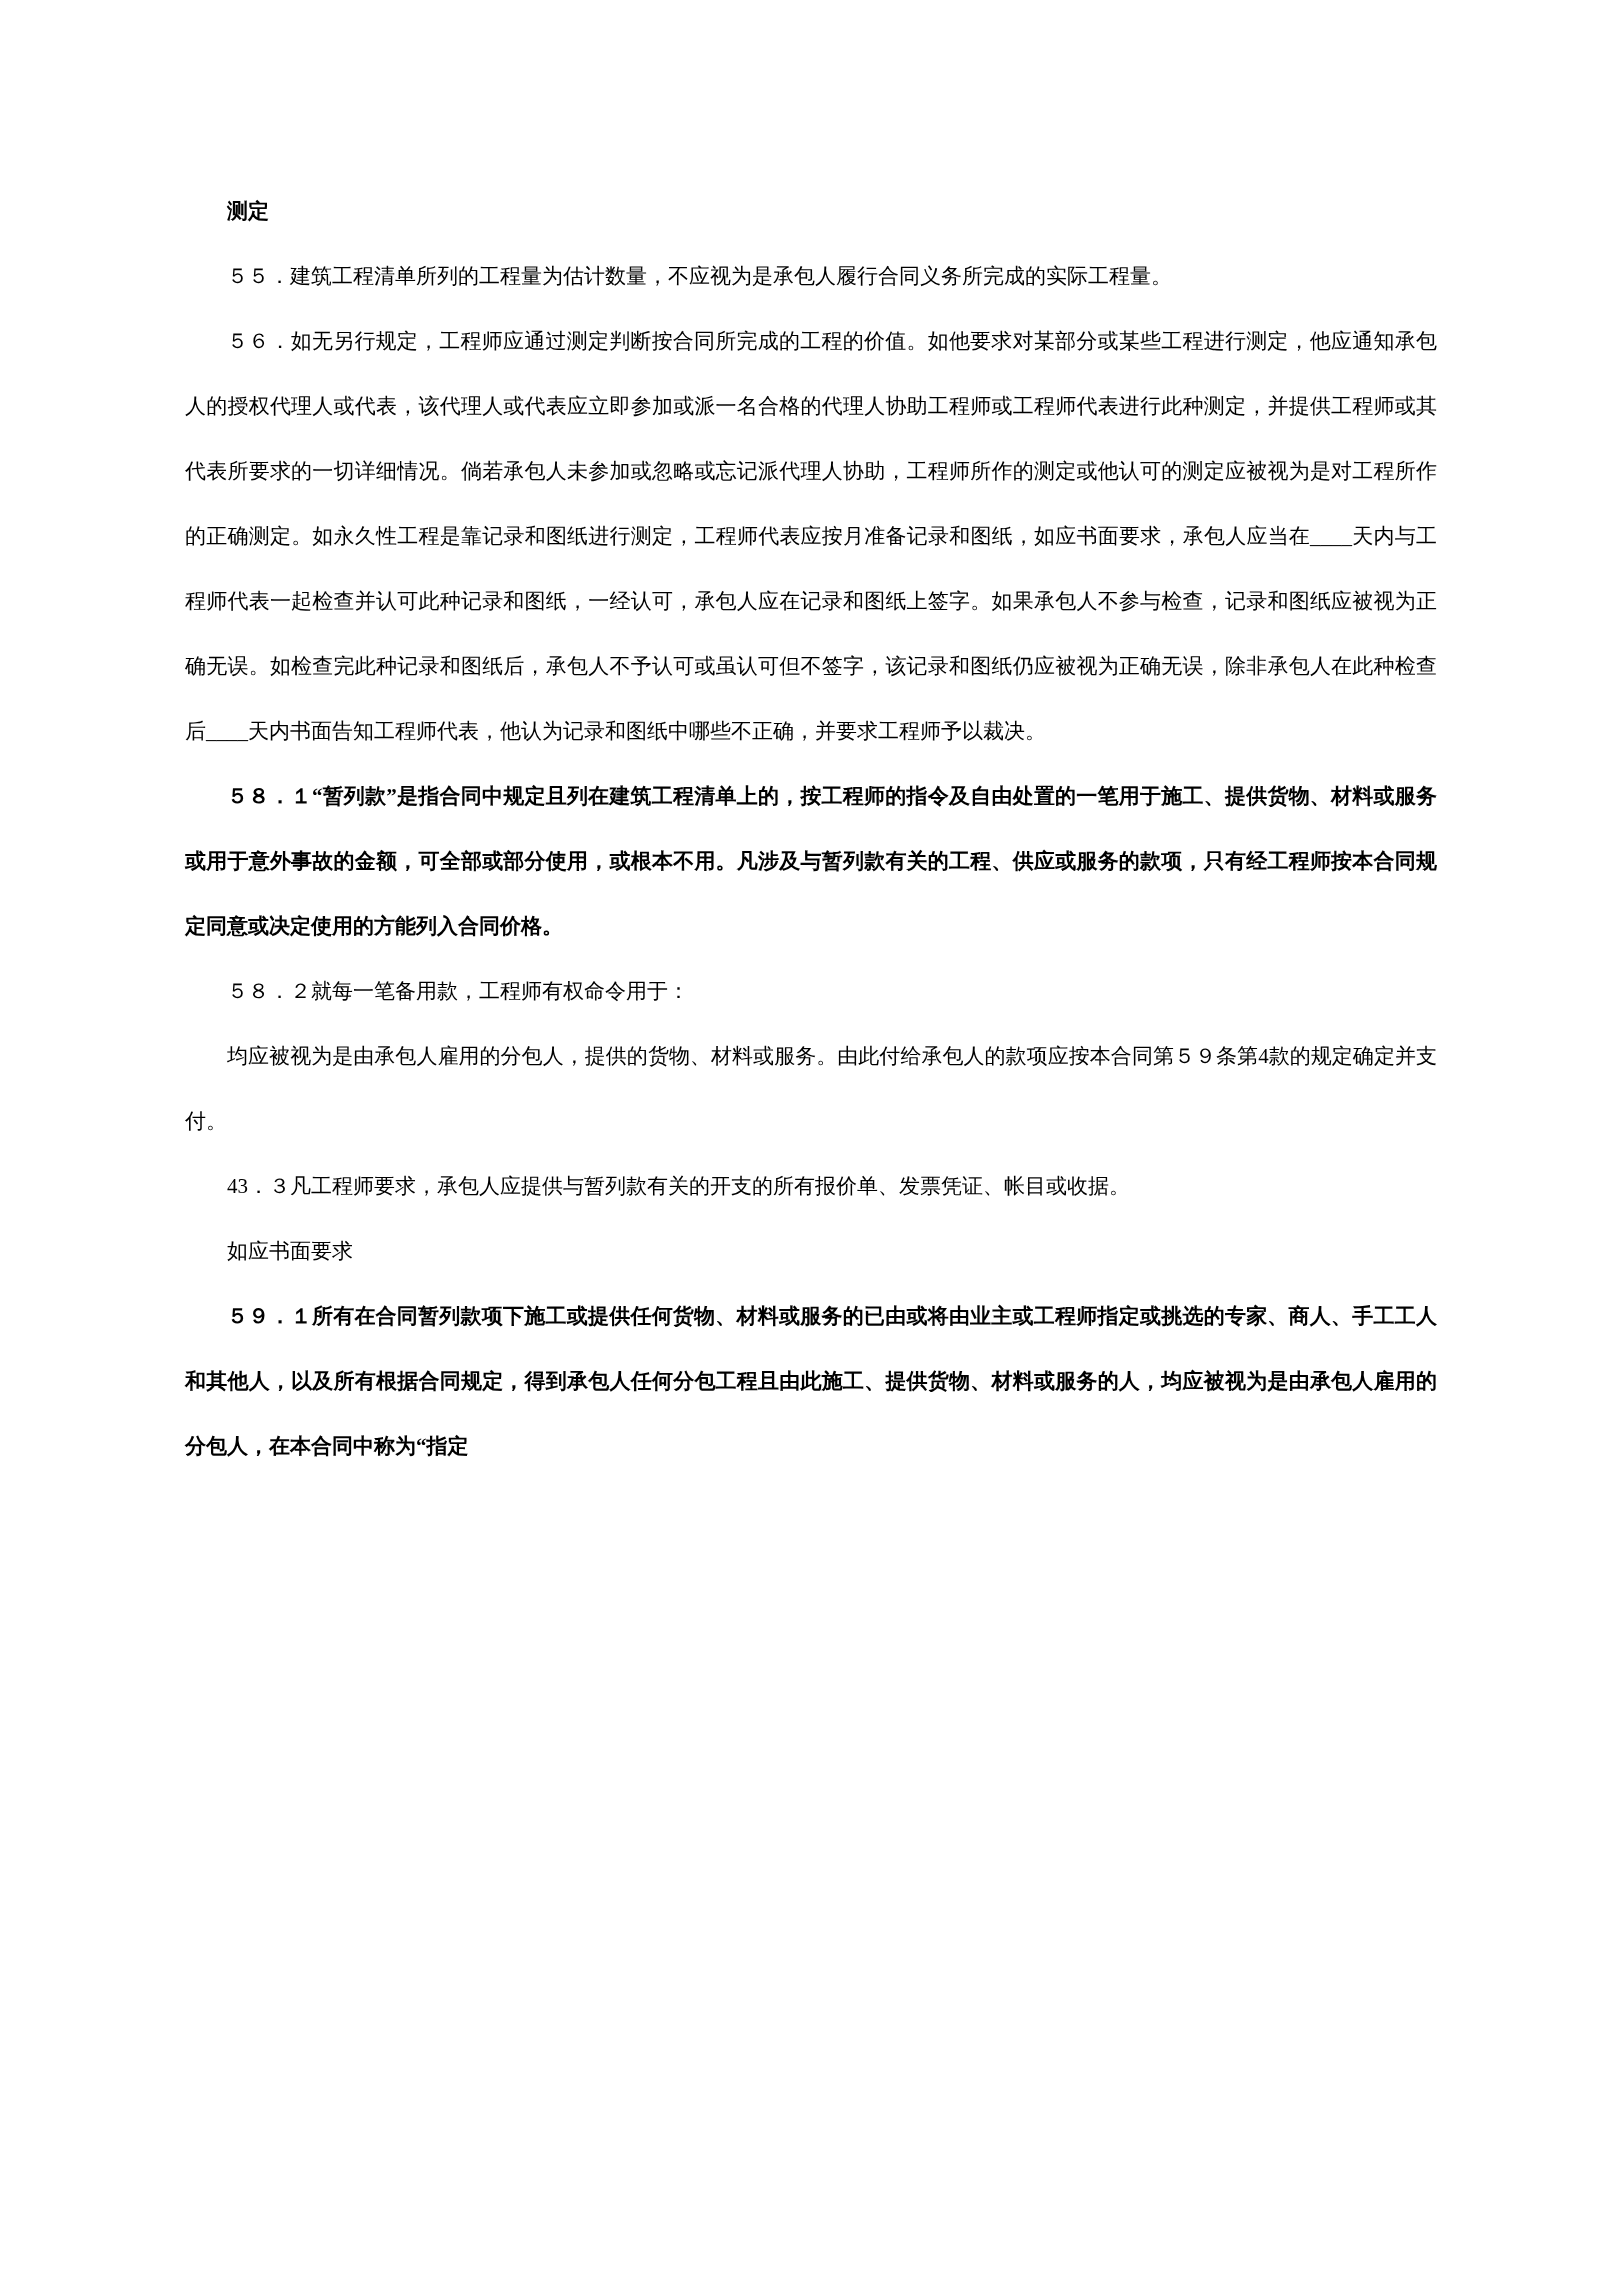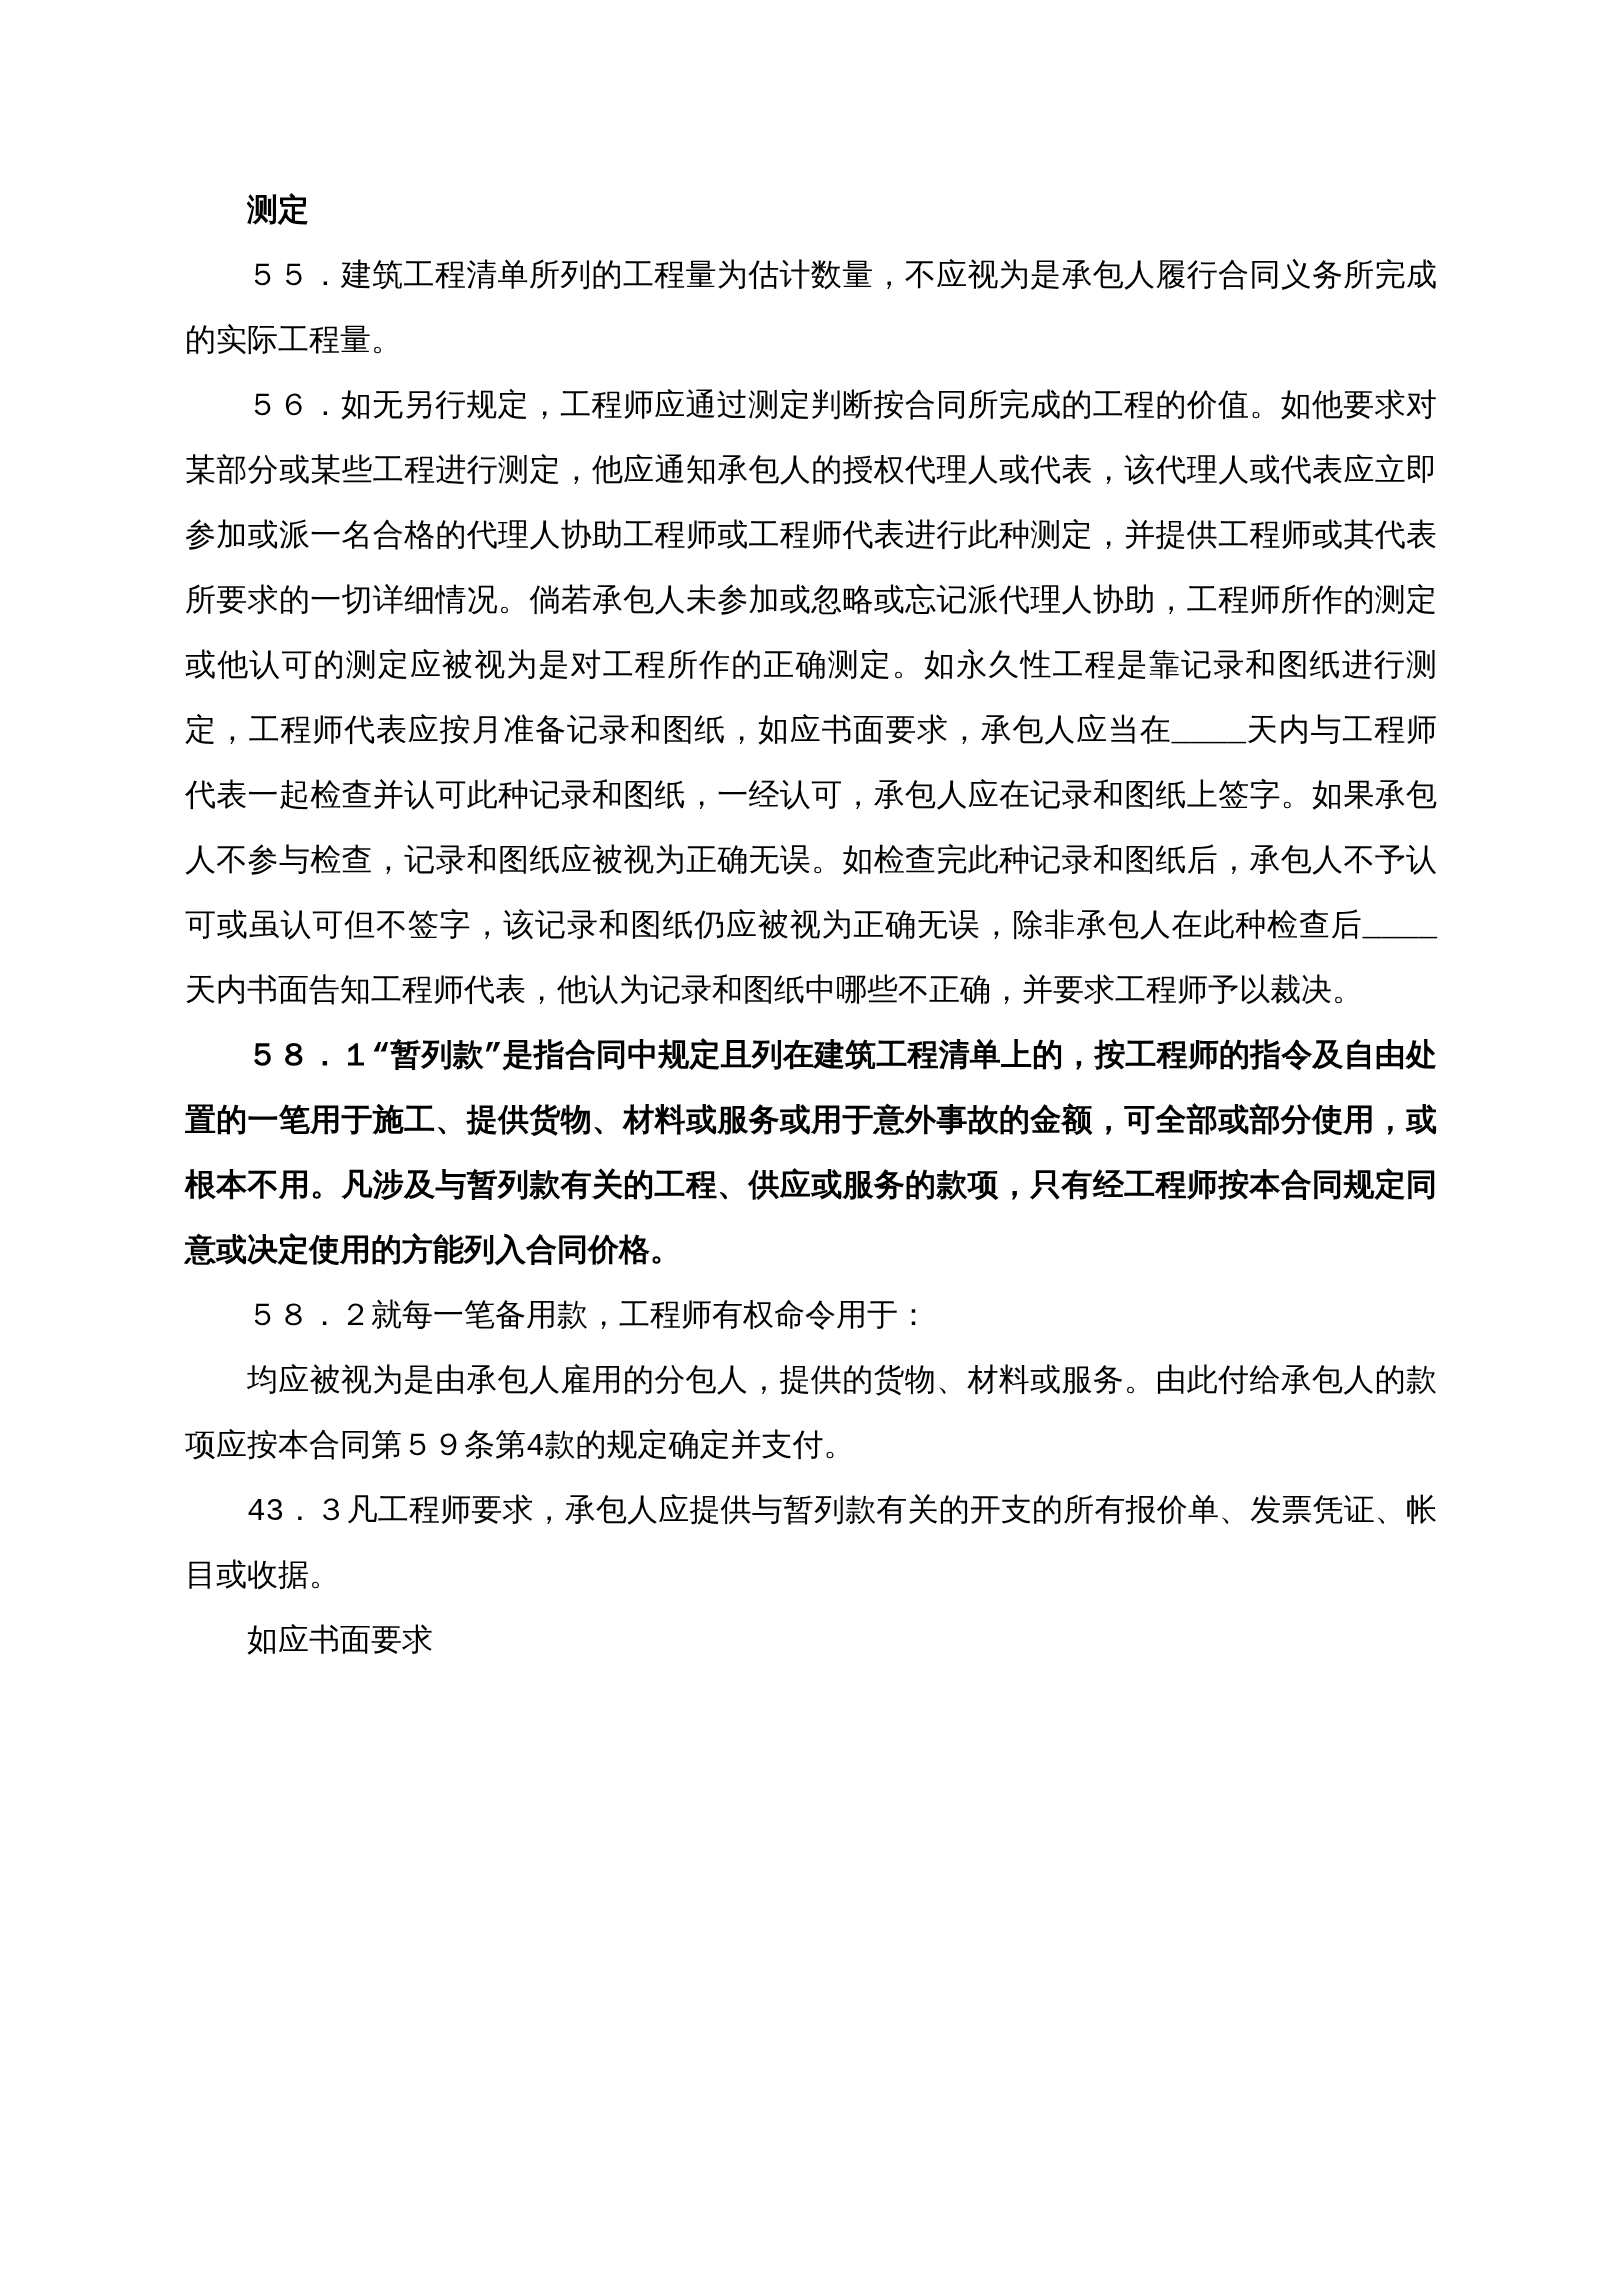--- a/index.html
+++ b/index.html
@@ -13,23 +13,23 @@
     height: 2294px;
     background: #ffffff;
     overflow: hidden;
     box-sizing: border-box;
   }
   .doc-body {
     position: absolute;
     top: 179px;
     left: 185px;
     width: 1252px;
-    font-family: Liberation Mono, monospace;
+    font-family: Liberation Serif, serif;
     color: #000000;
-    font-size: 31px;
+    font-size: 21px;
     line-height: 65px;
     text-align: justify;
   }
   .block {
     margin: 0;
     padding: 0;
     text-indent: 2em;
     font-weight: normal;
     word-break: break-all;
     overflow-wrap: break-word;
@@ -47,15 +47,16 @@
 <main class="page" style="background: rgb(255, 255, 255);">
   <div class="doc-body" id="doc-body" style="color: rgb(0, 0, 0);">
       <p class="block heading bold">测定</p>
       <p class="block paragraph">５５．建筑工程清单所列的工程量为估计数量，不应视为是承包人履行合同义务所完成的实际工程量。</p>
       <p class="block paragraph">５６．如无另行规定，工程师应通过测定判断按合同所完成的工程的价值。如他要求对某部分或某些工程进行测定，他应通知承包人的授权代理人或代表，该代理人或代表应立即参加或派一名合格的代理人协助工程师或工程师代表进行此种测定，并提供工程师或其代表所要求的一切详细情况。倘若承包人未参加或忽略或忘记派代理人协助，工程师所作的测定或他认可的测定应被视为是对工程所作的正确测定。如永久性工程是靠记录和图纸进行测定，工程师代表应按月准备记录和图纸，如应书面要求，承包人应当在____天内与工程师代表一起检查并认可此种记录和图纸，一经认可，承包人应在记录和图纸上签字。如果承包人不参与检查，记录和图纸应被视为正确无误。如检查完此种记录和图纸后，承包人不予认可或虽认可但不签字，该记录和图纸仍应被视为正确无误，除非承包人在此种检查后____天内书面告知工程师代表，他认为记录和图纸中哪些不正确，并要求工程师予以裁决。</p>
       <p class="block paragraph bold">５８．１“暂列款”是指合同中规定且列在建筑工程清单上的，按工程师的指令及自由处置的一笔用于施工、提供货物、材料或服务或用于意外事故的金额，可全部或部分使用，或根本不用。凡涉及与暂列款有关的工程、供应或服务的款项，只有经工程师按本合同规定同意或决定使用的方能列入合同价格。</p>
       <p class="block paragraph">５８．２就每一笔备用款，工程师有权命令用于：</p>
       <p class="block paragraph">均应被视为是由承包人雇用的分包人，提供的货物、材料或服务。由此付给承包人的款项应按本合同第５９条第4款的规定确定并支付。</p>
       <p class="block paragraph">43．３凡工程师要求，承包人应提供与暂列款有关的开支的所有报价单、发票凭证、帐目或收据。</p>
       <p class="block heading">如应书面要求</p>
+      <p class="block paragraph bold">５９．１所有在合同暂列款项下施工或提供任何货物、材料或服务的已由或将由业主或工程师指定或挑选的专家、商人、手工工人和其他人，以及所有根据合同规定，得到承包人任何分包工程且由此施工、提供货物、材料或服务的人，均应被视为是由承包人雇用的分包人，在本合同中称为“指定</p>
     </div>
 </main>
 
 
 </body></html>

